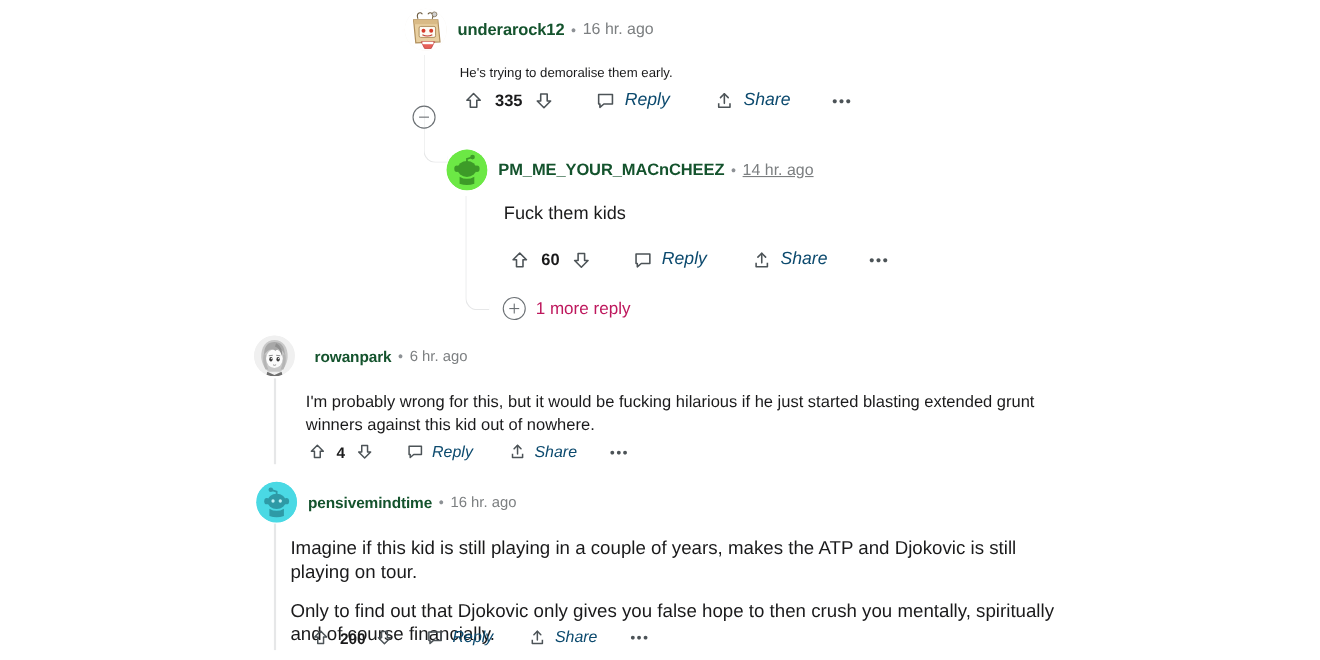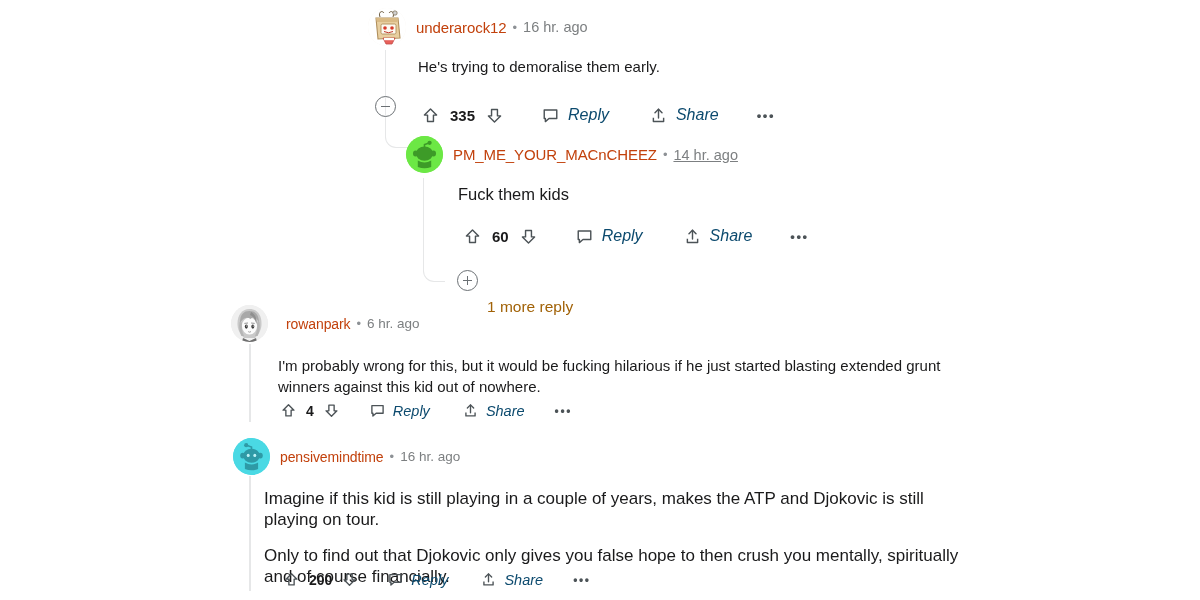--- a/index.html
+++ b/index.html
@@ -16,22 +16,22 @@
   .comment { position: absolute; }
 
   .c-head { display: flex; align-items: center; gap: 0px; }
   .avatar {
     border-radius: 50%;
     flex: 0 0 auto;
     overflow: hidden;
     position: relative;
   }
   .uname {
-    font-weight: normal;
-    color: #c2410c;
+    font-weight: bold;
+    color: #14532d;
     letter-spacing: -0.1px;
   }
   .dot { color: #8d9195; margin: 0 6px; font-size: 13px; line-height: 1; }
   .ts { color: #7c7f81; }
 
   .body-text {
     color: #1a1a1b;
     font-family: "Liberation Sans", sans-serif;
   }
   .body-text p { margin: 0; }
@@ -53,21 +53,21 @@
   .circ-btn {
     position: absolute;
     width: 21px; height: 21px;
     border: 1.6px solid #6b7074;
     border-radius: 50%;
     display: flex; align-items: center; justify-content: center;
   }
   .circ-btn .bar-h { width: 9px; height: 1.7px; background: #6b7074; position:absolute; }
   .circ-btn .bar-v { width: 1.7px; height: 9px; background: #6b7074; position:absolute; }
 
-  .morereply { position: absolute; color: #a16207; margin-top: 26px; }
+  .morereply { position: absolute; color: #be185d; }
 </style>
 </head>
 <body>
 
 <div id="root">
 
   <div class="tcurve" style="left:385px; top:50px; width:22px; height:98px;"></div>
 
   <div class="tcurve" style="left:423px; top:178px; width:22px; height:104px;"></div>
 
@@ -97,30 +97,30 @@
           <rect x="16" y="30" width="10" height="2.2" fill="#fff"></rect>
         </svg>
       </div>
       <div style="margin-left:10px; display:flex; align-items:center;">
         <span class="uname" style="font-size:15px;">underarock12</span>
         <span class="dot">•</span>
         <span class="ts" style="font-size:14.5px;">16 hr. ago</span>
       </div>
     </div>
 
-    <div class="body-text" style="margin-left:50px; margin-top:10px; font-size:15px; line-height:21px; width:640px;">
+    <div class="body-text" style="margin-left:50px; margin-top:10px; font-size:12px; line-height:21px; width:640px;">
       <p>He's trying to demoralise them early.</p>
     </div>
   </div>
 
   <div class="circ-btn" style="left:375px; top:96px;">
     <span class="bar-h"></span>
   </div>
 
-  <div class="actions" style="position:absolute; left:418px; top:104px; height:22px;justify-content:center;">
+  <div class="actions" style="position:absolute; left:418px; top:80px; height:22px;justify-content:center;">
     <div class="act" style="padding:0 3px;">
       <svg class="svgico" width="19" height="19" viewBox="0 0 20 20">
         <path d="M10 3.2 L16.4 9.6 L13.1 9.6 L13.1 16.4 L6.9 16.4 L6.9 9.6 L3.6 9.6 Z" fill="none" stroke="#4c5357" stroke-width="1.5" stroke-linejoin="round"></path>
       </svg>
     </div>
     <span class="score" style="font-size:15px; margin:0 7px;">335</span>
     <div class="act" style="padding:0 3px;">
       <svg class="svgico" width="19" height="19" viewBox="0 0 20 20">
         <path d="M10 16.8 L3.6 10.4 L6.9 10.4 L6.9 3.6 L13.1 3.6 L13.1 10.4 L16.4 10.4 Z" fill="none" stroke="#4c5357" stroke-width="1.5" stroke-linejoin="round"></path>
       </svg>

